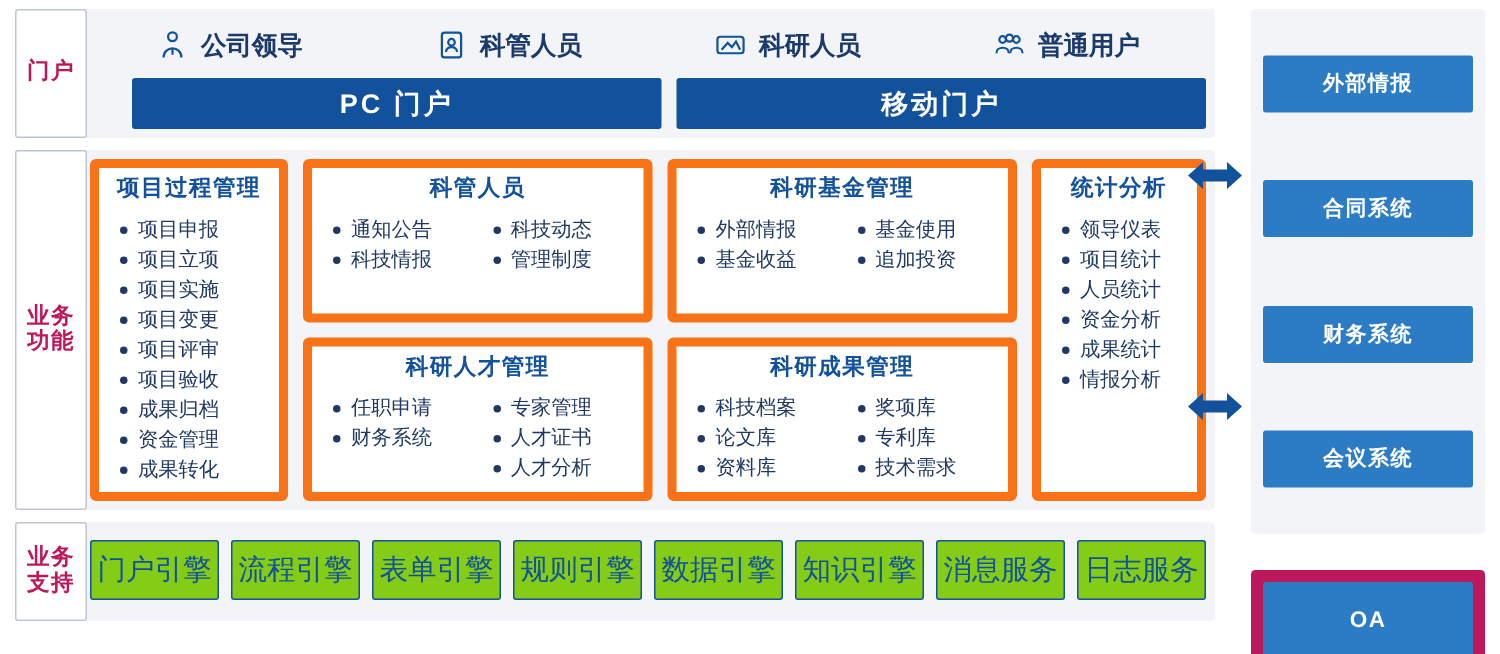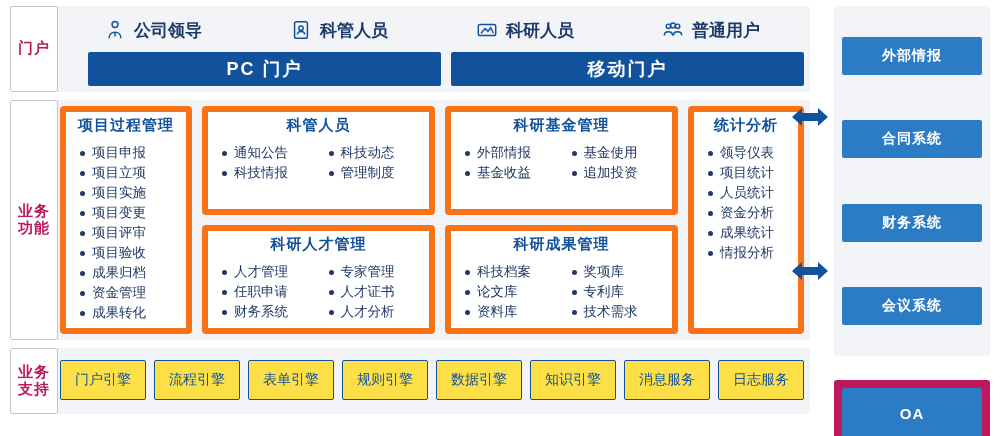--- a/index.html
+++ b/index.html
@@ -166,27 +166,27 @@
   .support-band { height: 66px; }
   .support-row {
     display: flex;
     gap: 8px;
     align-items: center;
     height: 52px;
   }
   .engine {
     flex: 1 1 0;
     height: 38px;
-    background: #fde047;
+    background: #84cc16;
     border: 1px solid #12519b;
     border-radius: 2px;
     display: flex;
     align-items: center;
     justify-content: center;
-    font-size: 14px;
+    font-size: 19px;
     color: #12519b;
   }
 
   
   .right-col {
     position: absolute;
     left: 834px;
     top: 6px;
     width: 156px;
     height: 424px;
@@ -370,21 +370,20 @@
                 </div>
               </div>
 
             </div>
             <div class="mid-row">
 
               <div class="card mid-card">
                 <div class="card-title">科研人才管理</div>
                 <div class="two-col">
                   <ul class="bullets">
-                    <li>人才管理</li>
                     <li>任职申请</li>
                     <li>财务系统</li>
                   </ul>
                   <ul class="bullets">
                     <li>专家管理</li>
                     <li>人才证书</li>
                     <li>人才分析</li>
                   </ul>
                 </div>
               </div>

